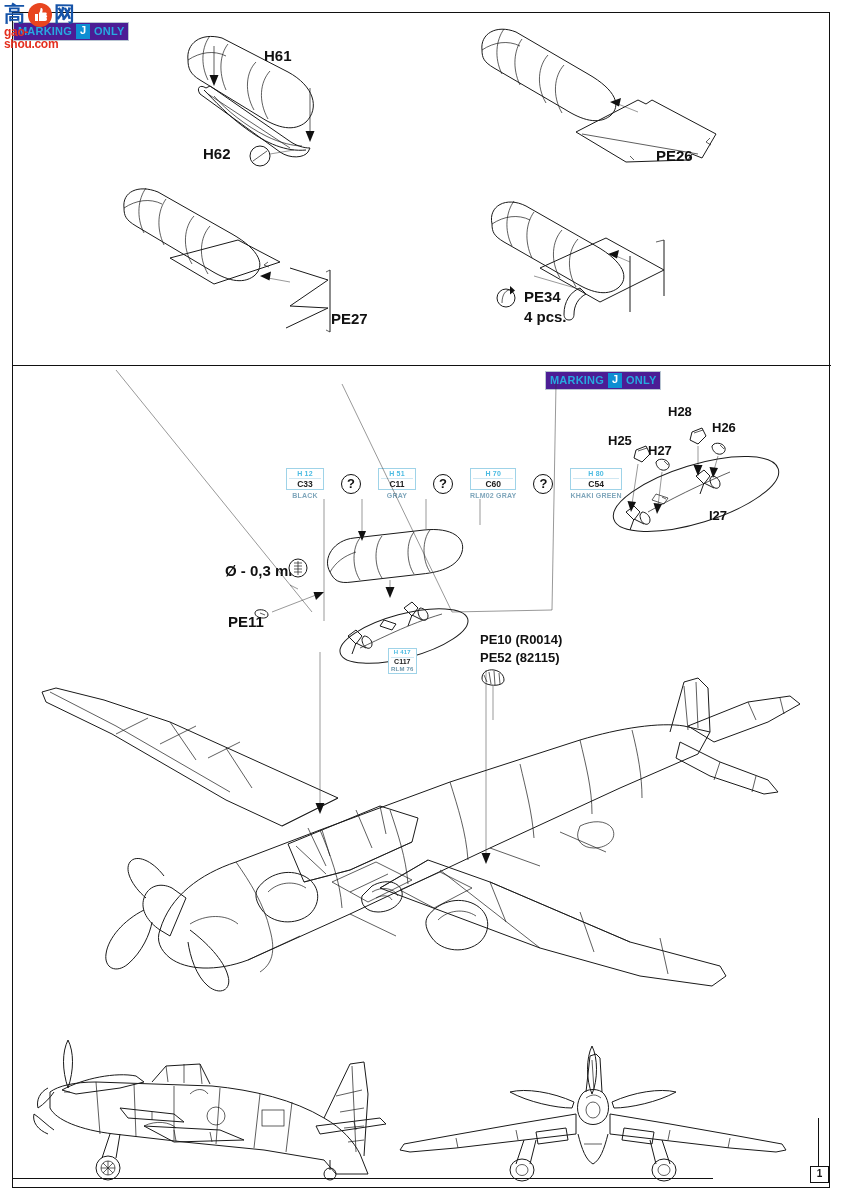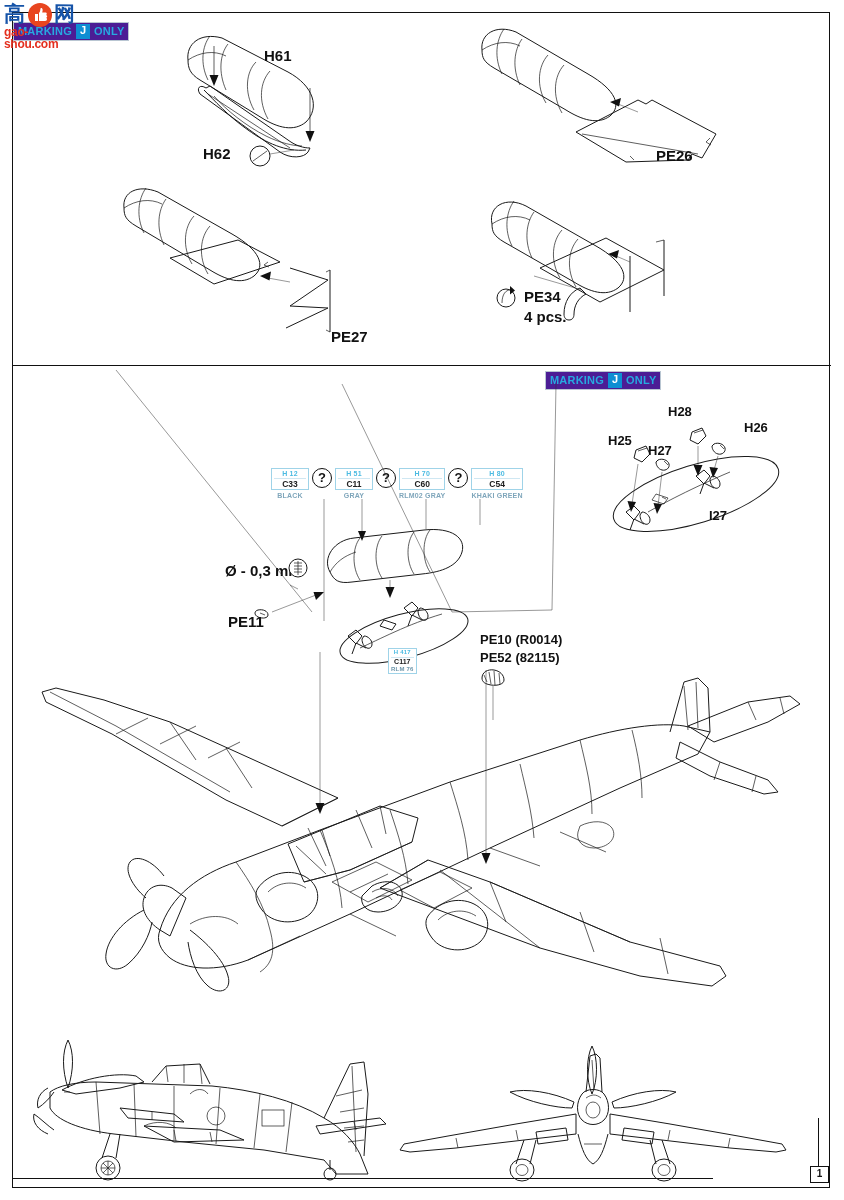--- a/index.html
+++ b/index.html
@@ -28,21 +28,21 @@
   .logo-url{font-family:"Liberation Sans",sans-serif;font-size:12px;font-weight:bold;color:#e42f1e;
      letter-spacing:-.3px;line-height:1;}
   
   .chip{display:inline-block;text-align:center;}
   .chip .box{border:1px solid #9fd3e8;background:#fff;padding:0 2px;}
   .chip .h{font-size:7px;font-weight:bold;color:#4bbbe2;line-height:9px;letter-spacing:.2px;}
   .chip .c{font-size:8.5px;font-weight:bold;color:#202020;line-height:10px;border-top:1px solid #cfe7f2;}
   .chip .nm{font-size:7px;font-weight:bold;color:#7fa6bb;line-height:9px;margin-top:.5px;letter-spacing:.2px;}
   .qmark{display:inline-block;width:18px;height:18px;border:1.6px solid #111;border-radius:50%;
      font-size:13px;font-weight:bold;text-align:center;line-height:17px;color:#111;background:#fff;}
-  #paintrow{left:271px;top:468px;display:flex;align-items:flex-start;gap:3px;}
+  #paintrow{left:286px;top:468px;display:flex;align-items:center;gap:17px;}
   #paintrow .chip{min-width:38px;}
   
   #chip-rlm76{left:388px;top:648px;}
   #chip-rlm76 .h{font-size:6px;line-height:7.5px;}
   #chip-rlm76 .c{font-size:7px;line-height:8px;}
   #chip-rlm76 .nm{font-size:6px;line-height:7.5px;color:#6d96ab;}
   
   .p-lbl{font-size:15px;font-weight:bold;color:#111;white-space:nowrap;}
   .p-lbl.sm{font-size:13px;}
   
@@ -165,21 +165,21 @@
         <path class="ln" d="M172 82 L210 94 L172 120 L210 122 L168 142"></path>
         <path class="ln" d="M212 84 L212 146"></path>
         <path class="ln-thin" d="M208 86 L212 84"></path>
         <path class="ln-thin" d="M208 144 L212 146"></path>
       </g>
 
       <path class="ln-hair" d="M172 96 L150 92"></path>
       <path class="arw" d="M142 90 l11 -4.5 l-1.5 9 z"></path>
     </svg>
   </div>
-  <div class="abs p-lbl" style="left:331px;top:328px;">PE27</div>
+  <div class="abs p-lbl" style="left:331px;top:310px;">PE27</div>
 
   <div class="abs" style="left:478px;top:190px;">
     <svg width="270" height="150" viewBox="0 0 270 150">
       <g>
         <path class="ln" d="M14 34 C10 16 28 6 48 16 L118 56 C146 72 152 88 140 98 C128 107 112 102 96 92 L26 52 C16 46 14 42 14 34 Z"></path>
         <path class="ln-thin" d="M36 11 C28 22 26 40 34 56"></path>
         <path class="ln-thin" d="M56 22 C48 33 46 51 54 68"></path>
         <path class="ln-thin" d="M84 40 C74 51 72 71 82 88"></path>
         <path class="ln-thin" d="M100 49 C90 60 88 80 98 97"></path>
         <path class="ln-thin" d="M14 34 C26 26 40 24 52 30"></path>
@@ -256,21 +256,21 @@
         <path class="ln-hair" d="M98 26 L98 48"></path>
           <path class="arw" d="M98 56 l-4.5 -11 h9 z"></path>
         <path class="ln-hair" d="M118 36 L114 50"></path>
           <path class="arw" d="M113 58 l-3.5 -11 l8.5 1 z"></path>
       </g>
     </svg>
   </div>
   <div class="abs p-lbl sm" style="left:608px;top:433px;">H25</div>
   <div class="abs p-lbl sm" style="left:648px;top:443px;">H27</div>
   <div class="abs p-lbl sm" style="left:668px;top:404px;">H28</div>
-  <div class="abs p-lbl sm" style="left:744px;top:420px;">H26</div>
+  <div class="abs p-lbl sm" style="left:712px;top:420px;">H26</div>
   <div class="abs p-lbl sm" style="left:709px;top:508px;">I27</div>
 
   <div class="abs" id="paintrow">
     <div class="chip">
       <div class="box">
           <div class="h">H 12</div>
       <div class="c">C33</div>
         </div>
       <div class="nm">BLACK</div>
     </div>

